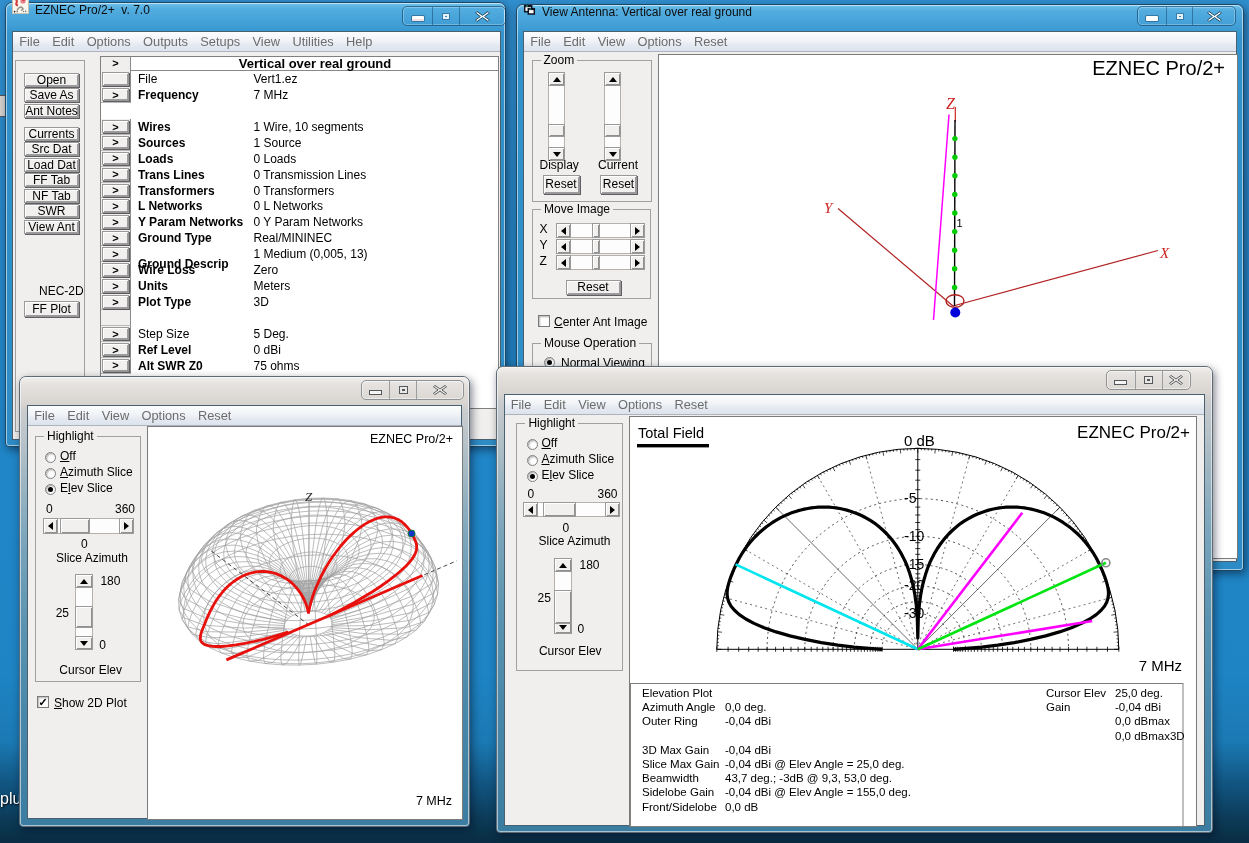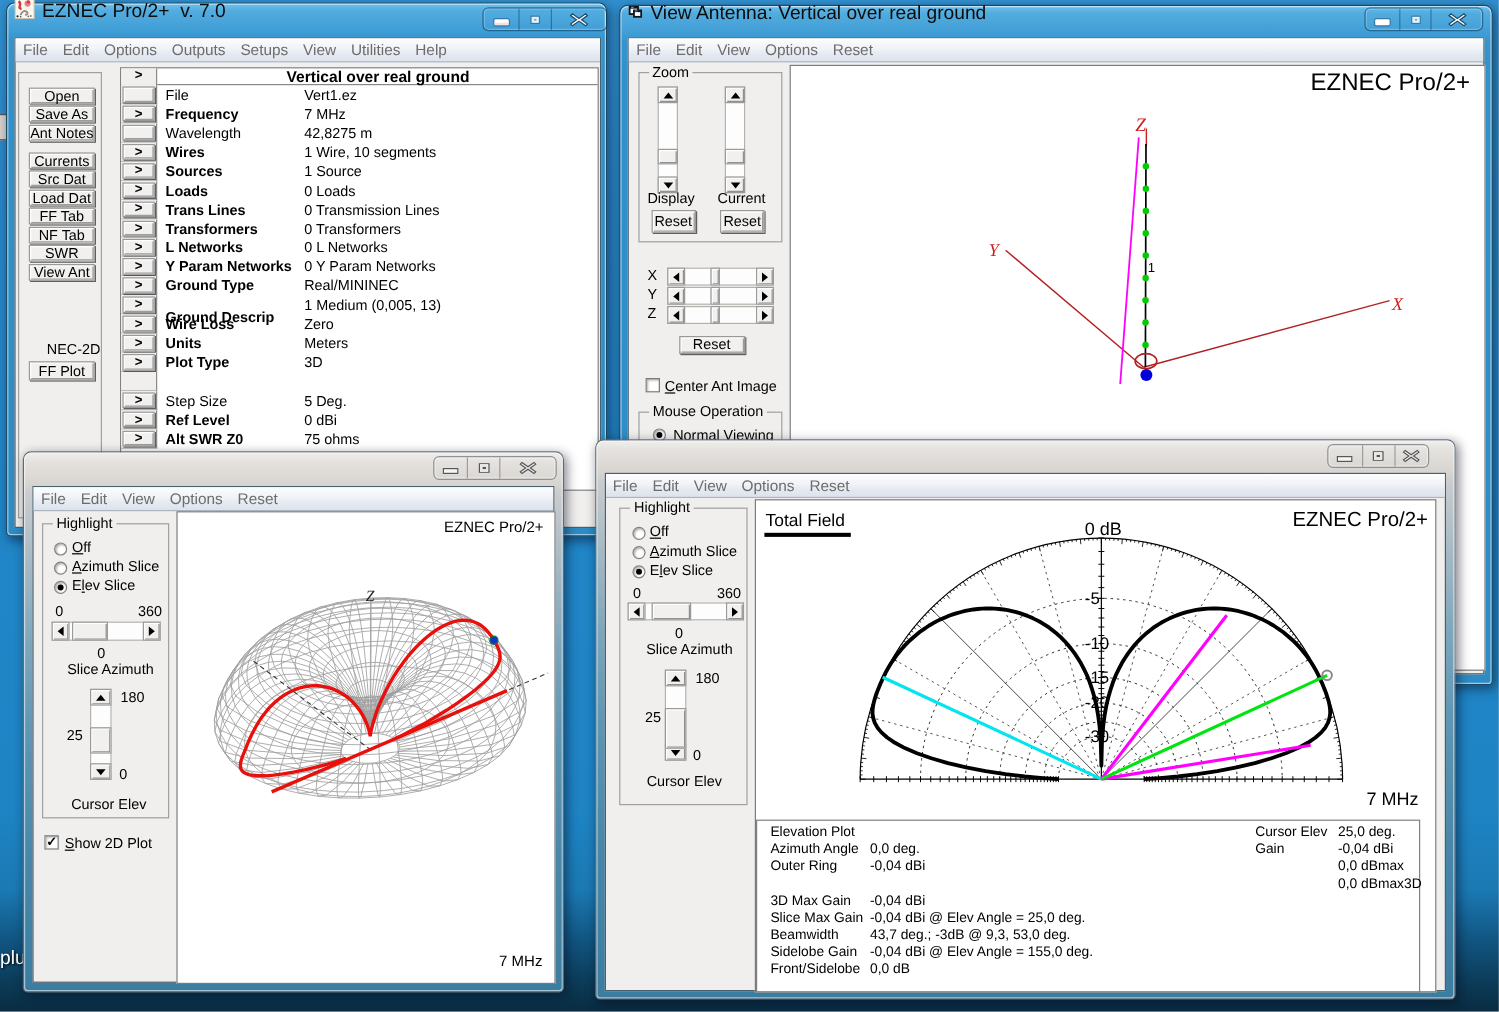--- a/index.html
+++ b/index.html
@@ -2,21 +2,21 @@
 <html><head><meta charset="utf-8"><title>EZNEC</title>
 <style>
 *{margin:0;padding:0;box-sizing:border-box}
 html,body{width:1249px;height:843px;overflow:hidden}
 body{font-family:"Liberation Sans",sans-serif;position:relative;
 background:linear-gradient(180deg,#3190cf 0%,#2a87c7 20%,#2086c7 55%,#1e84c4 80%,#1b79b3 88%,#115581 93%,#0c3c59 97%,#092c42 100%);}
 .win{position:absolute;border-radius:7px 7px 4px 4px;box-shadow:2px 3px 9px rgba(5,10,30,.5);}
 .win.active{background:linear-gradient(180deg,#6fc1ea 0,#52acdf 6px,#3e9cd4 24px,#3594cd 30px,#3191ca 60px,#2d8cc5 100%);border:1px solid #1c4a66;}
 .win.inactive{background:linear-gradient(180deg,#f1efec 0,#e4e1de 8px,#d8d5d1 26px,#caccce 34px,#a7bac4 90px,#7da6bc 160px,#5d95b2 240px,#4887a9 340px,#3b7da1 100%);border:1px solid #5e6b74;}
 .win.active::before,.win.inactive::before{content:"";position:absolute;inset:0;border-radius:6px 6px 3px 3px;border:1px solid rgba(255,255,255,.55);pointer-events:none}
-.tb{position:absolute;left:6px;top:0;height:14px;display:flex;align-items:center;font-size:16px;color:#0c0c0c;white-space:nowrap}
+.tb{position:absolute;left:6px;top:0;height:14px;display:flex;align-items:flex-end;font-size:12px;color:#0c0c0c;white-space:nowrap}
 .tb .ico{margin-right:6px}
 .content{position:absolute;background:#f0efed;border:1px solid #49606f}
 .menubar{position:absolute;left:0;top:0;right:0;height:20px;background:linear-gradient(180deg,#fcfdfe 0,#f0f3f7 45%,#e4e9f1 70%,#dde3ed 100%);border-bottom:1px solid #aeb4be;display:flex;align-items:center;padding-left:0;font-size:12.8px;color:#6c6c6c}
 .menubar span{padding:0 6.2px}
 .wb{position:absolute;display:flex;border-radius:5px;overflow:hidden}
 .wb .c{display:flex;align-items:center;justify-content:center;position:relative}
 .wbtn-act{border:1px solid rgba(10,55,90,.55);box-shadow:inset 0 0 0 1px rgba(255,255,255,.25)}
 .wbtn-act .c+.c{border-left:1px solid rgba(10,55,90,.45)}
 .wbtn-inact{border:1px solid #909396;box-shadow:inset 0 0 0 1px rgba(255,255,255,.5)}
 .wbtn-inact .c+.c{border-left:1px solid #9b9ea1}
@@ -102,27 +102,20 @@
           <div class="lbl" style="left:37px;top:1px;font-weight:normal">File</div>
           <div class="lbl" style="left:152.5px;top:1px">Vert1.ez</div>
         </div>
         <div style="position:absolute;left:0;top:29.9px;width:397px;height:15.93px">
           <div style="position:absolute;left:0;top:0;width:30px;height:15.93px;background:#f0efed;border-right:1px solid #8a8a8a;border-bottom:1px solid #b9b9b9">
             <div class="b3" style="left:1px;top:1px;width:27px;height:13.5px;font-weight:bold;font-size:11px">&gt;</div>
           </div>
           <div class="lbl" style="left:37px;top:1px;font-weight:bold">Frequency</div>
           <div class="lbl" style="left:152.5px;top:1px">7 MHz</div>
         </div>
-        <div style="position:absolute;left:0;top:45.9px;width:397px;height:15.93px">
-          <div style="position:absolute;left:0;top:0;width:30px;height:15.93px;background:#f0efed;border-right:1px solid #8a8a8a;border-bottom:1px solid #b9b9b9">
-            <div class="b3" style="left:1px;top:1px;width:27px;height:13.5px"></div>
-          </div>
-          <div class="lbl" style="left:37px;top:1px;font-weight:normal">Wavelength</div>
-          <div class="lbl" style="left:152.5px;top:1px">42,8275 m</div>
-        </div>
         <div style="position:absolute;left:0;top:61.8px;width:397px;height:15.93px">
           <div style="position:absolute;left:0;top:0;width:30px;height:15.93px;background:#f0efed;border-right:1px solid #8a8a8a;border-bottom:1px solid #b9b9b9">
             <div class="b3" style="left:1px;top:1px;width:27px;height:13.5px;font-weight:bold;font-size:11px">&gt;</div>
           </div>
           <div class="lbl" style="left:37px;top:1px;font-weight:bold">Wires</div>
           <div class="lbl" style="left:152.5px;top:1px">1 Wire, 10 segments</div>
         </div>
         <div style="position:absolute;left:0;top:77.7px;width:397px;height:15.93px">
           <div style="position:absolute;left:0;top:0;width:30px;height:15.93px;background:#f0efed;border-right:1px solid #8a8a8a;border-bottom:1px solid #b9b9b9">
             <div class="b3" style="left:1px;top:1px;width:27px;height:13.5px;font-weight:bold;font-size:11px">&gt;</div>
@@ -276,20 +269,23 @@
         <div class="tri up"></div>
       </div>
       <div class="sbb" style="left:80px;top:115px;width:17px;height:14px">
         <div class="tri dn"></div>
       </div>
       <div class="sbb" style="left:80px;top:92px;width:17px;height:13px"></div>
     <div class="lbl" style="left:15.5px;top:125.5px">Display</div>
     <div class="lbl" style="left:74px;top:125.5px">Current</div>
     <div class="b3" style="left:18.5px;top:142.5px;width:37px;height:19px;font-size:12px">Reset</div>
     <div class="b3" style="left:76px;top:142.5px;width:37px;height:19px;font-size:12px">Reset</div>
+    <div class="grp" style="left:8px;top:177px;width:119px;height:90px">
+        <span class="glab">Move Image</span>
+      </div>
     <div class="lbl" style="left:15.5px;top:190px">X</div>
     <div class="lbl" style="left:15.5px;top:206px">Y</div>
     <div class="lbl" style="left:15.5px;top:222px">Z</div>
     <div class="sb" style="left:32px;top:191px;width:89px;height:15px"></div>
       <div class="sbb" style="left:32px;top:191px;width:15px;height:15px">
         <div class="tri lf"></div>
       </div>
       <div class="sbb" style="left:106px;top:191px;width:15px;height:15px">
         <div class="tri rt"></div>
       </div>

